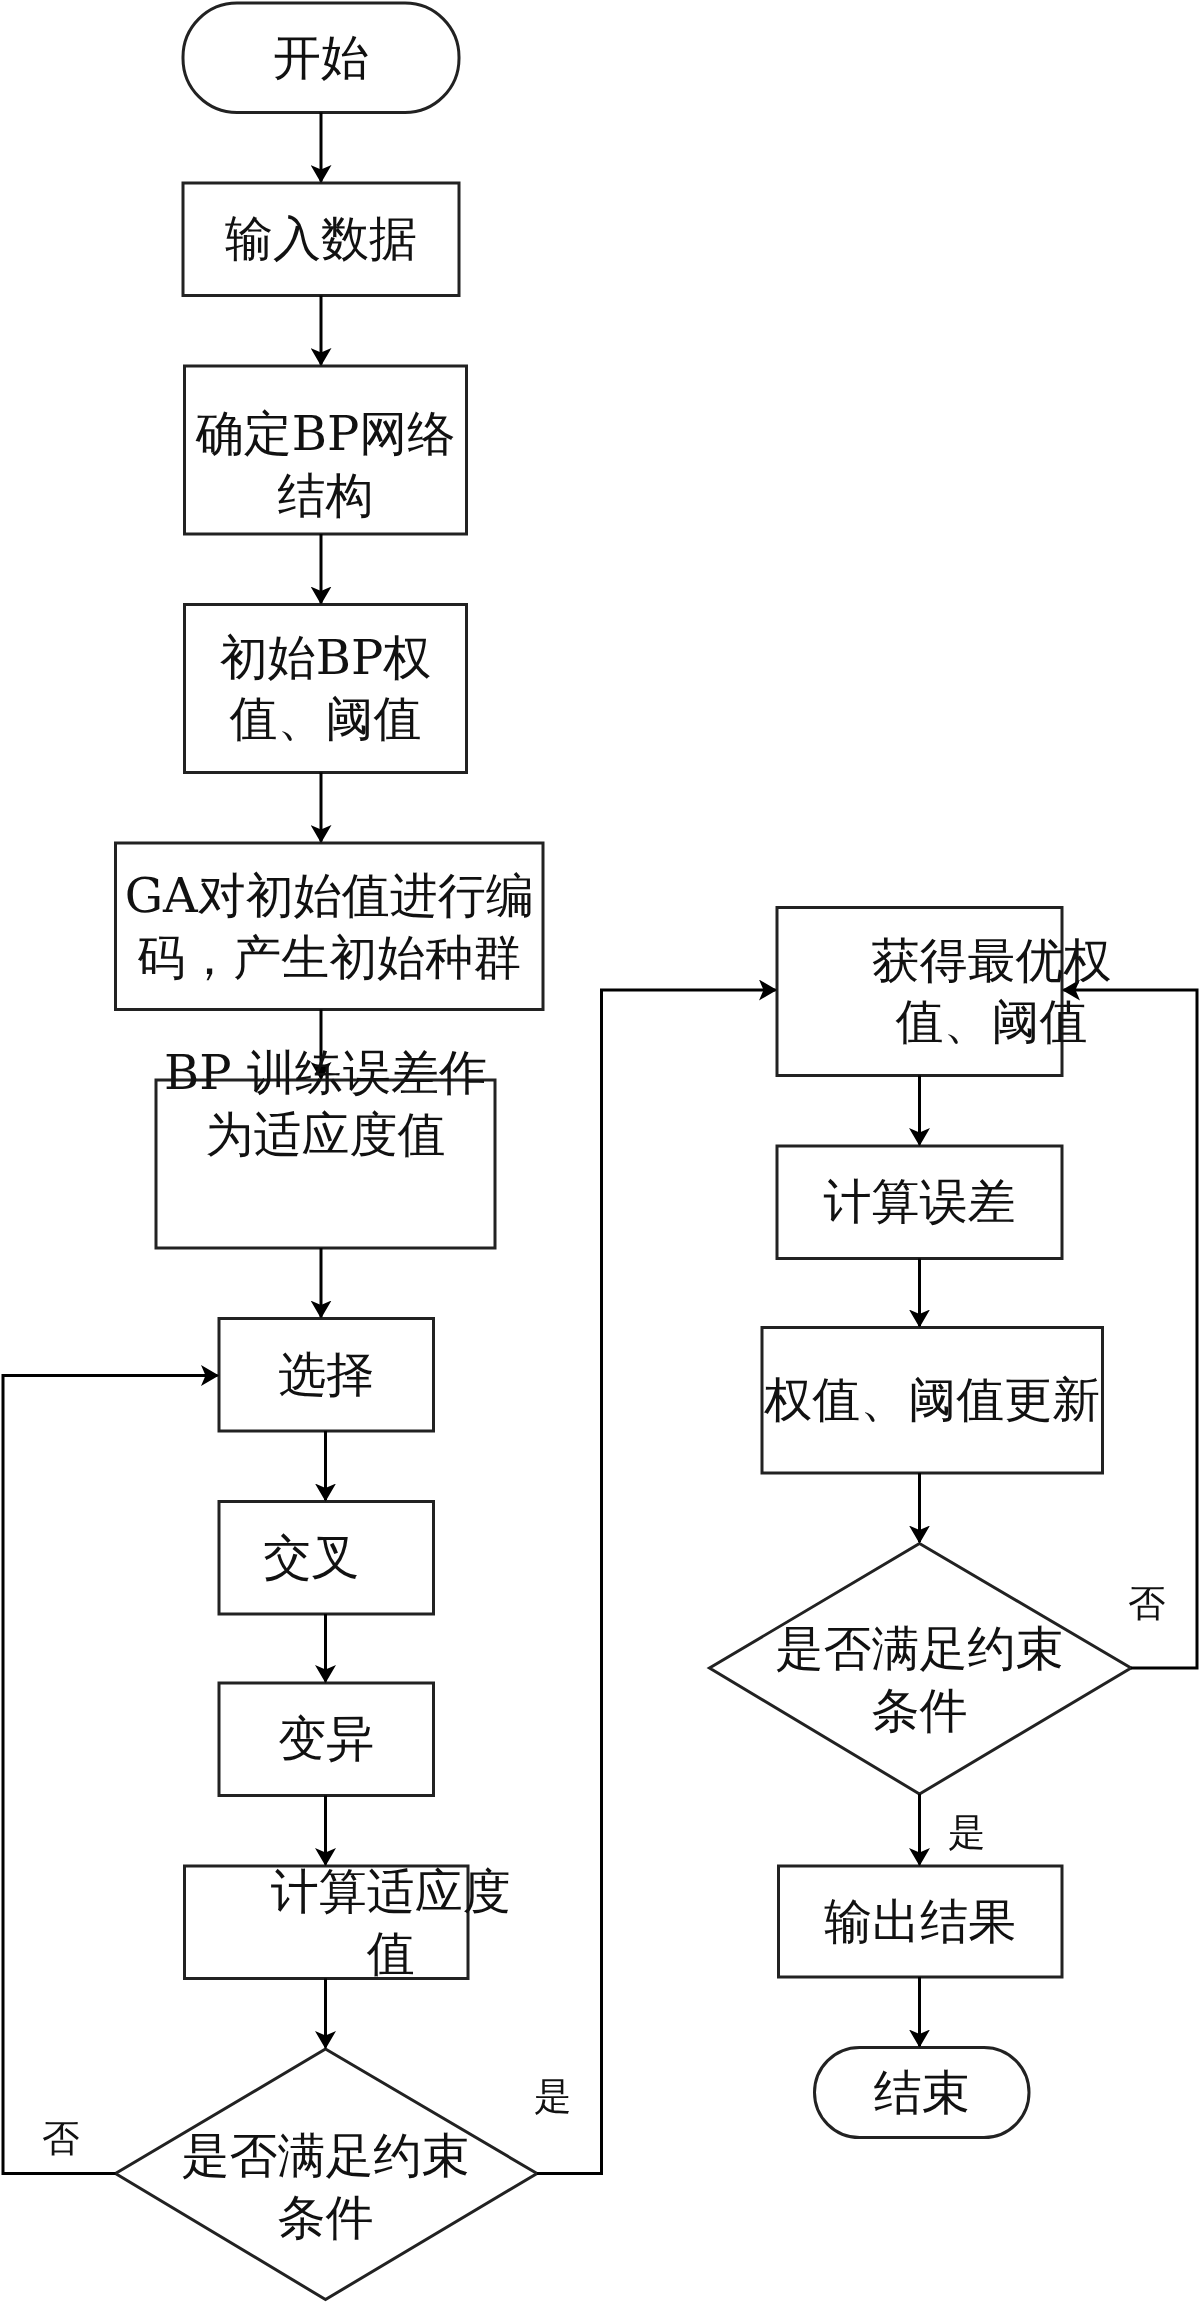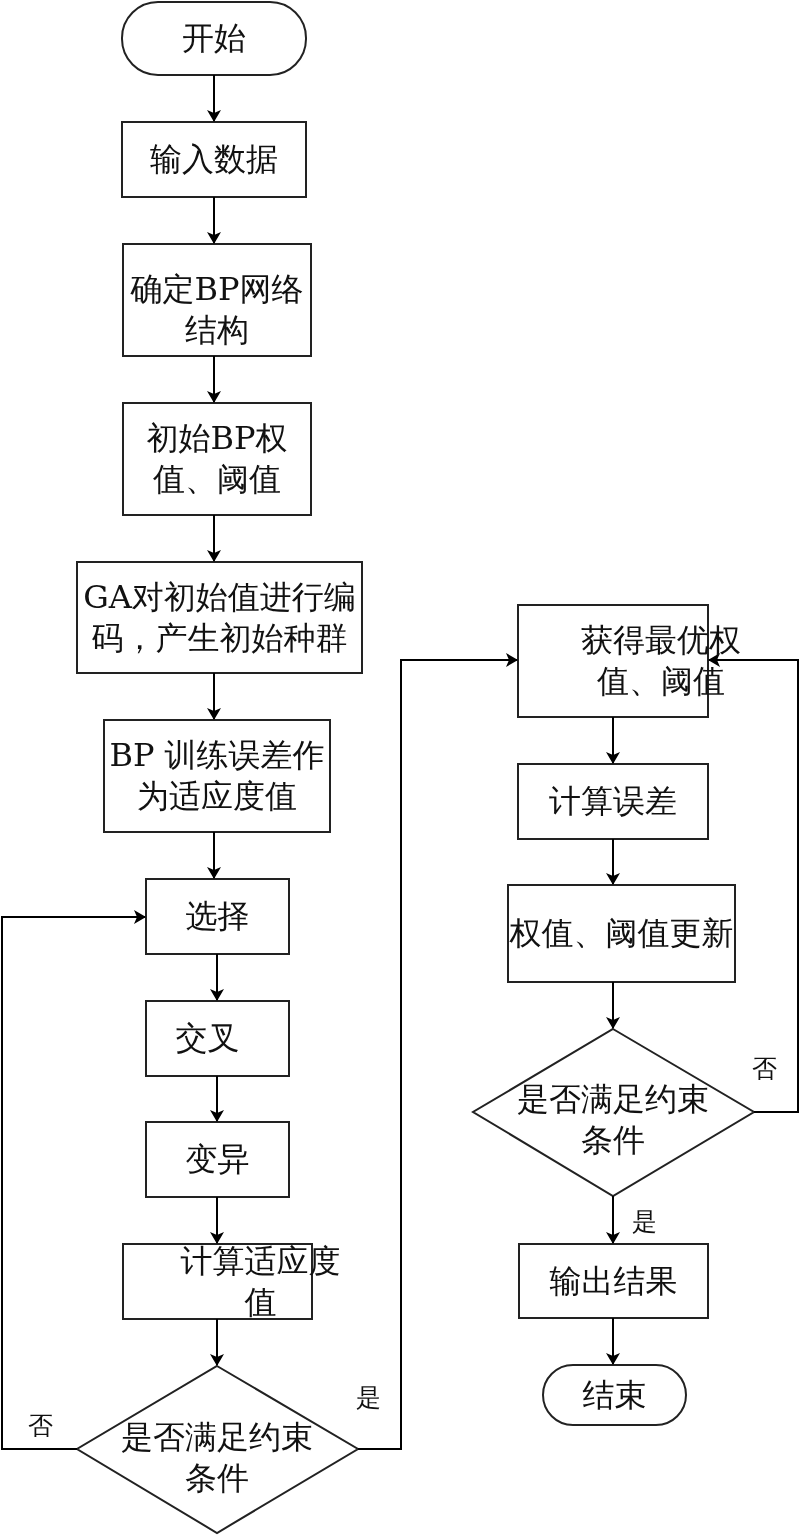--- a/index.html
+++ b/index.html
@@ -64,21 +64,21 @@
 </svg>
 
 <div class="node-text" style="left:122px;top:2px;width:184px;height:73px;">开始</div>
 <div class="node-text" style="left:122px;top:122px;width:184px;height:75px;border-radius:32px;">输入数据</div>
 <div class="node-text" style="left:123px;top:244px;width:188px;height:132px;">确定BP网络
 结构</div>
 <div class="node-text" style="left:123px;top:403px;width:188px;height:112px;border-radius:28px;">初始BP权
 值、阈值</div>
 <div class="node-text" style="left:77px;top:562px;width:285px;height:111px;">GA对初始值进行编
 码，产生初始种群</div>
-<div class="node-text" style="left:104px;top:720px;width:226px;height:112px;">BP 训练误差作
+<div class="node-text" style="left:104px;top:680px;width:226px;height:112px;">BP 训练误差作
 为适应度值</div>
 <div class="node-text" style="left:146px;top:879px;width:143px;height:75px;">选择</div>
 <div class="node-text" style="left:146px;top:1001px;width:123px;height:75px;">交叉</div>
 <div class="node-text" style="left:146px;top:1122px;width:143px;height:75px;">变异</div>
 <div class="node-text" style="left:123px;top:1244px;width:189px;height:75px;margin-left:43px;">计算适应度值</div>
 <div class="node-text" style="left:97px;top:1408px;width:240px;height:100px;">是否满足约束
 条件</div>
 
 <div class="node-text" style="left:518px;top:605px;width:190px;height:112px;padding-left:48px;">获得最优权
 值、阈值</div>

